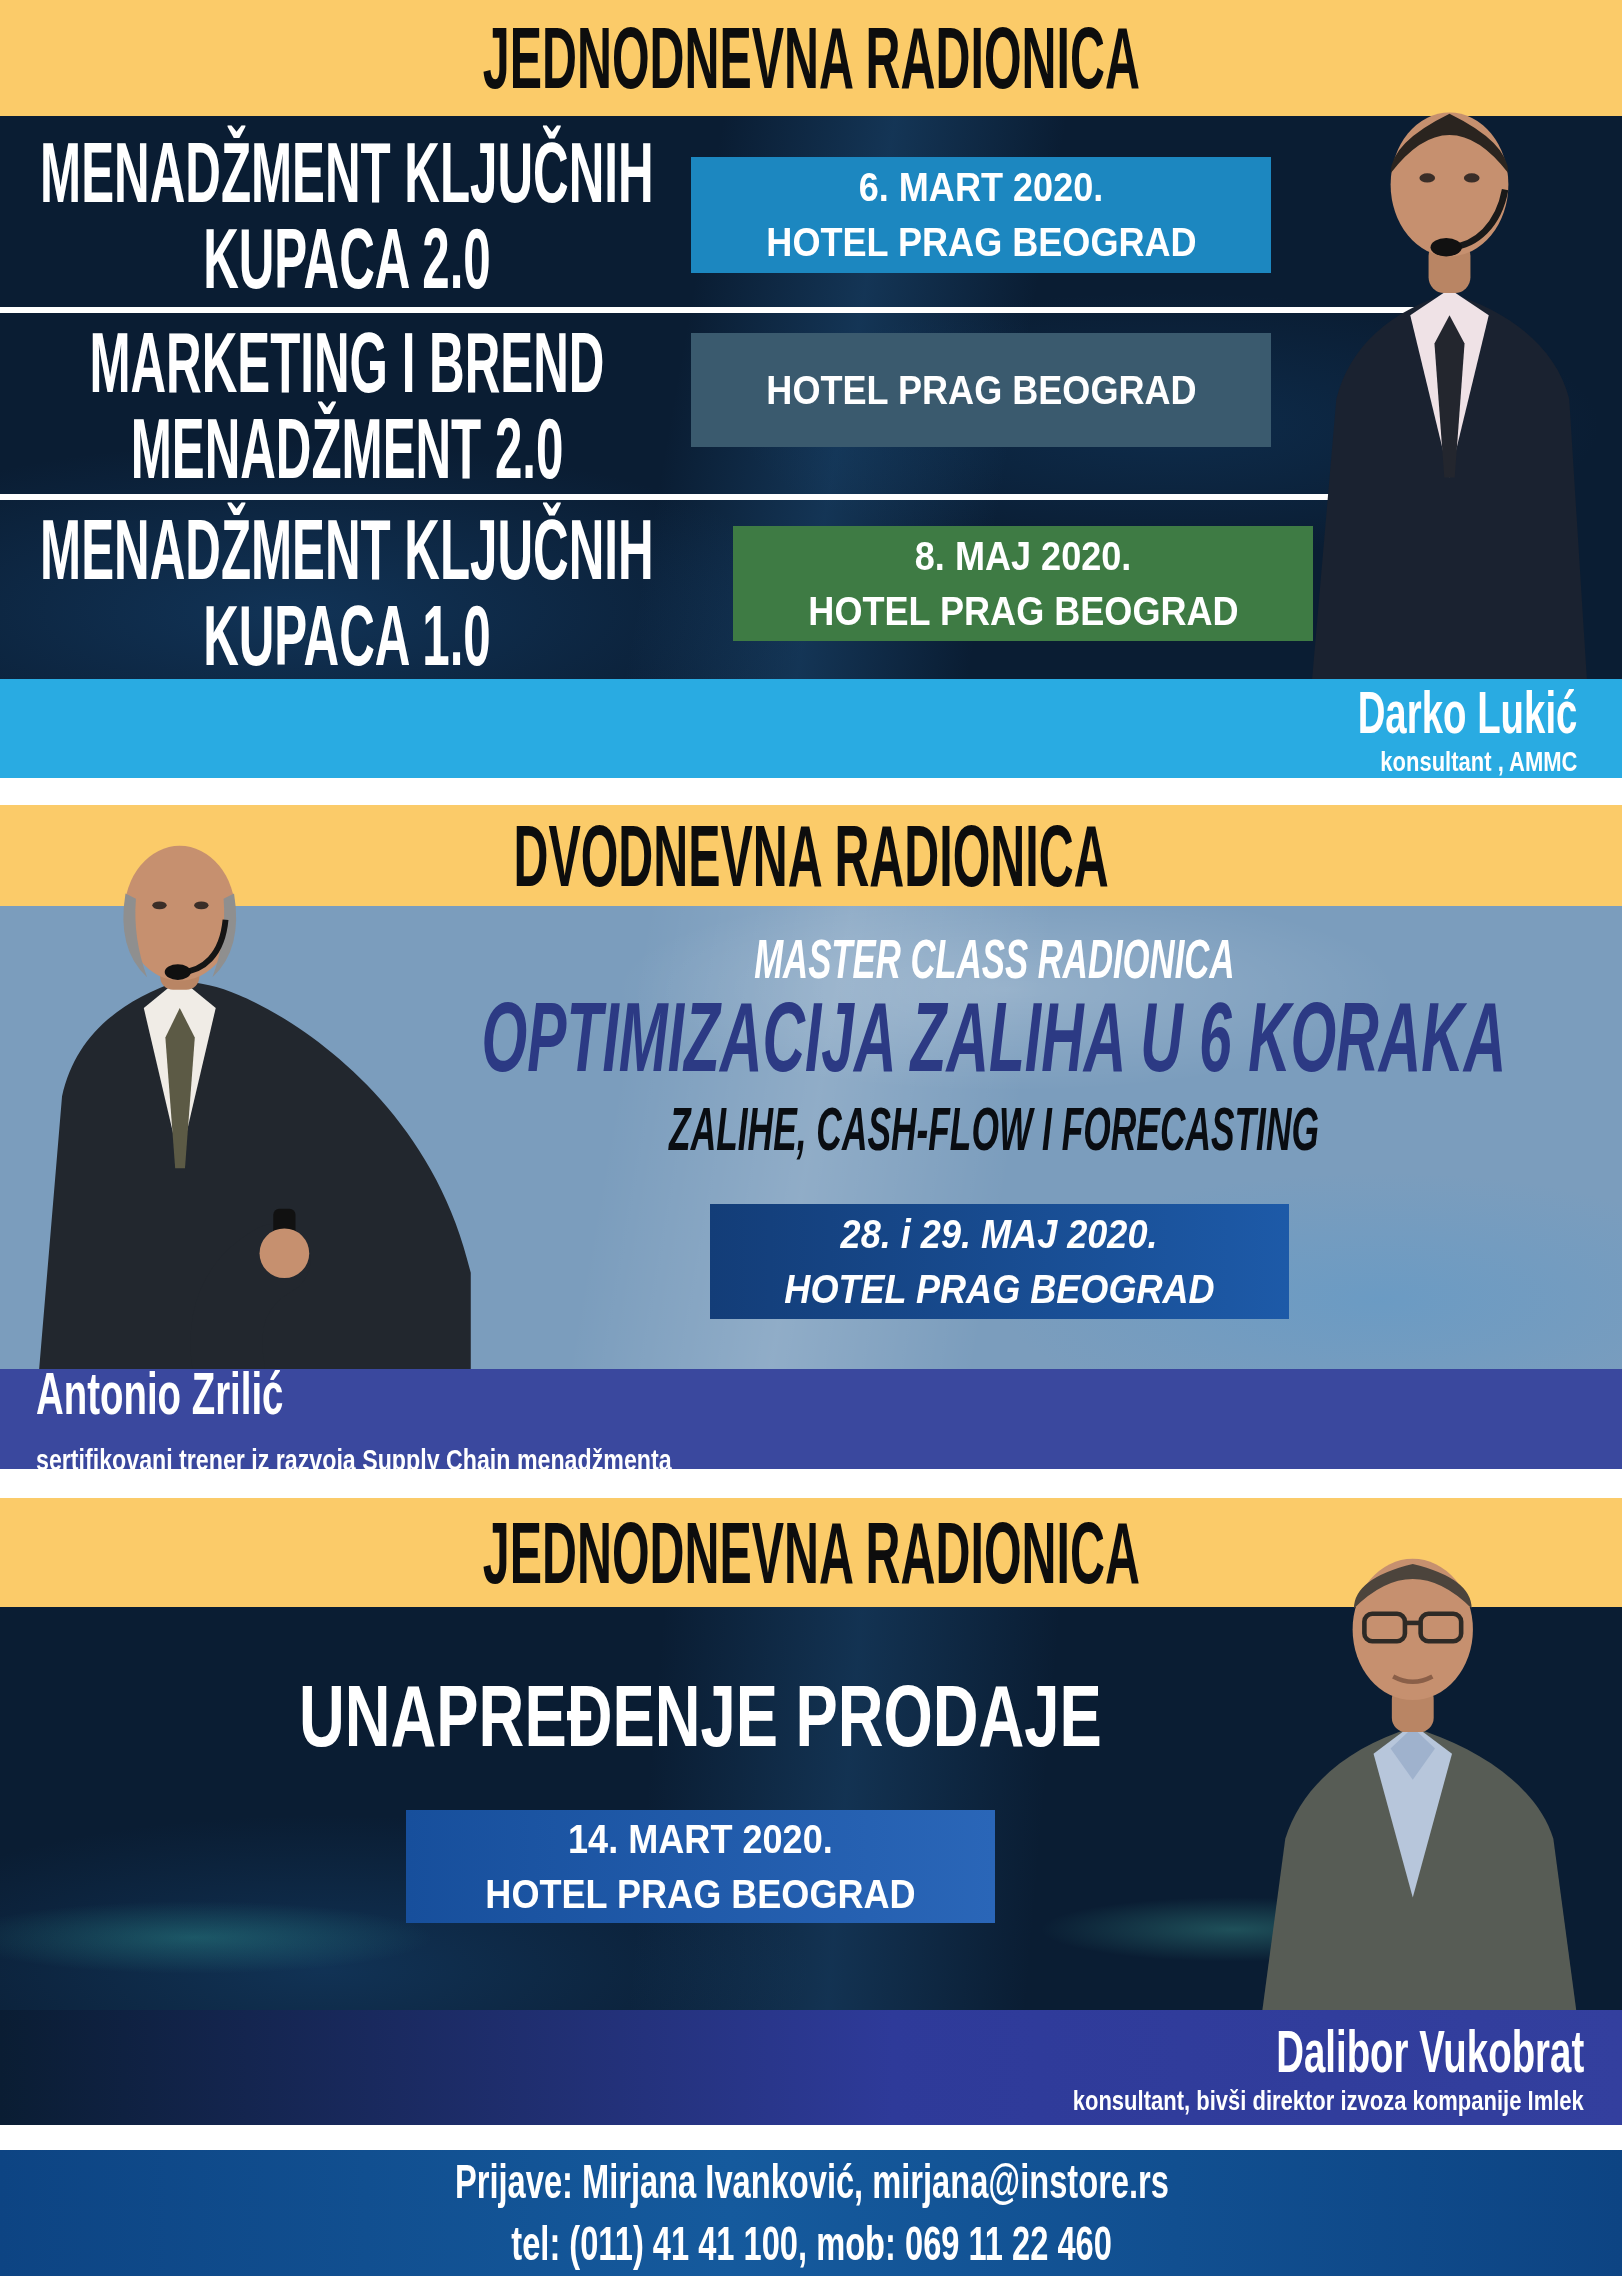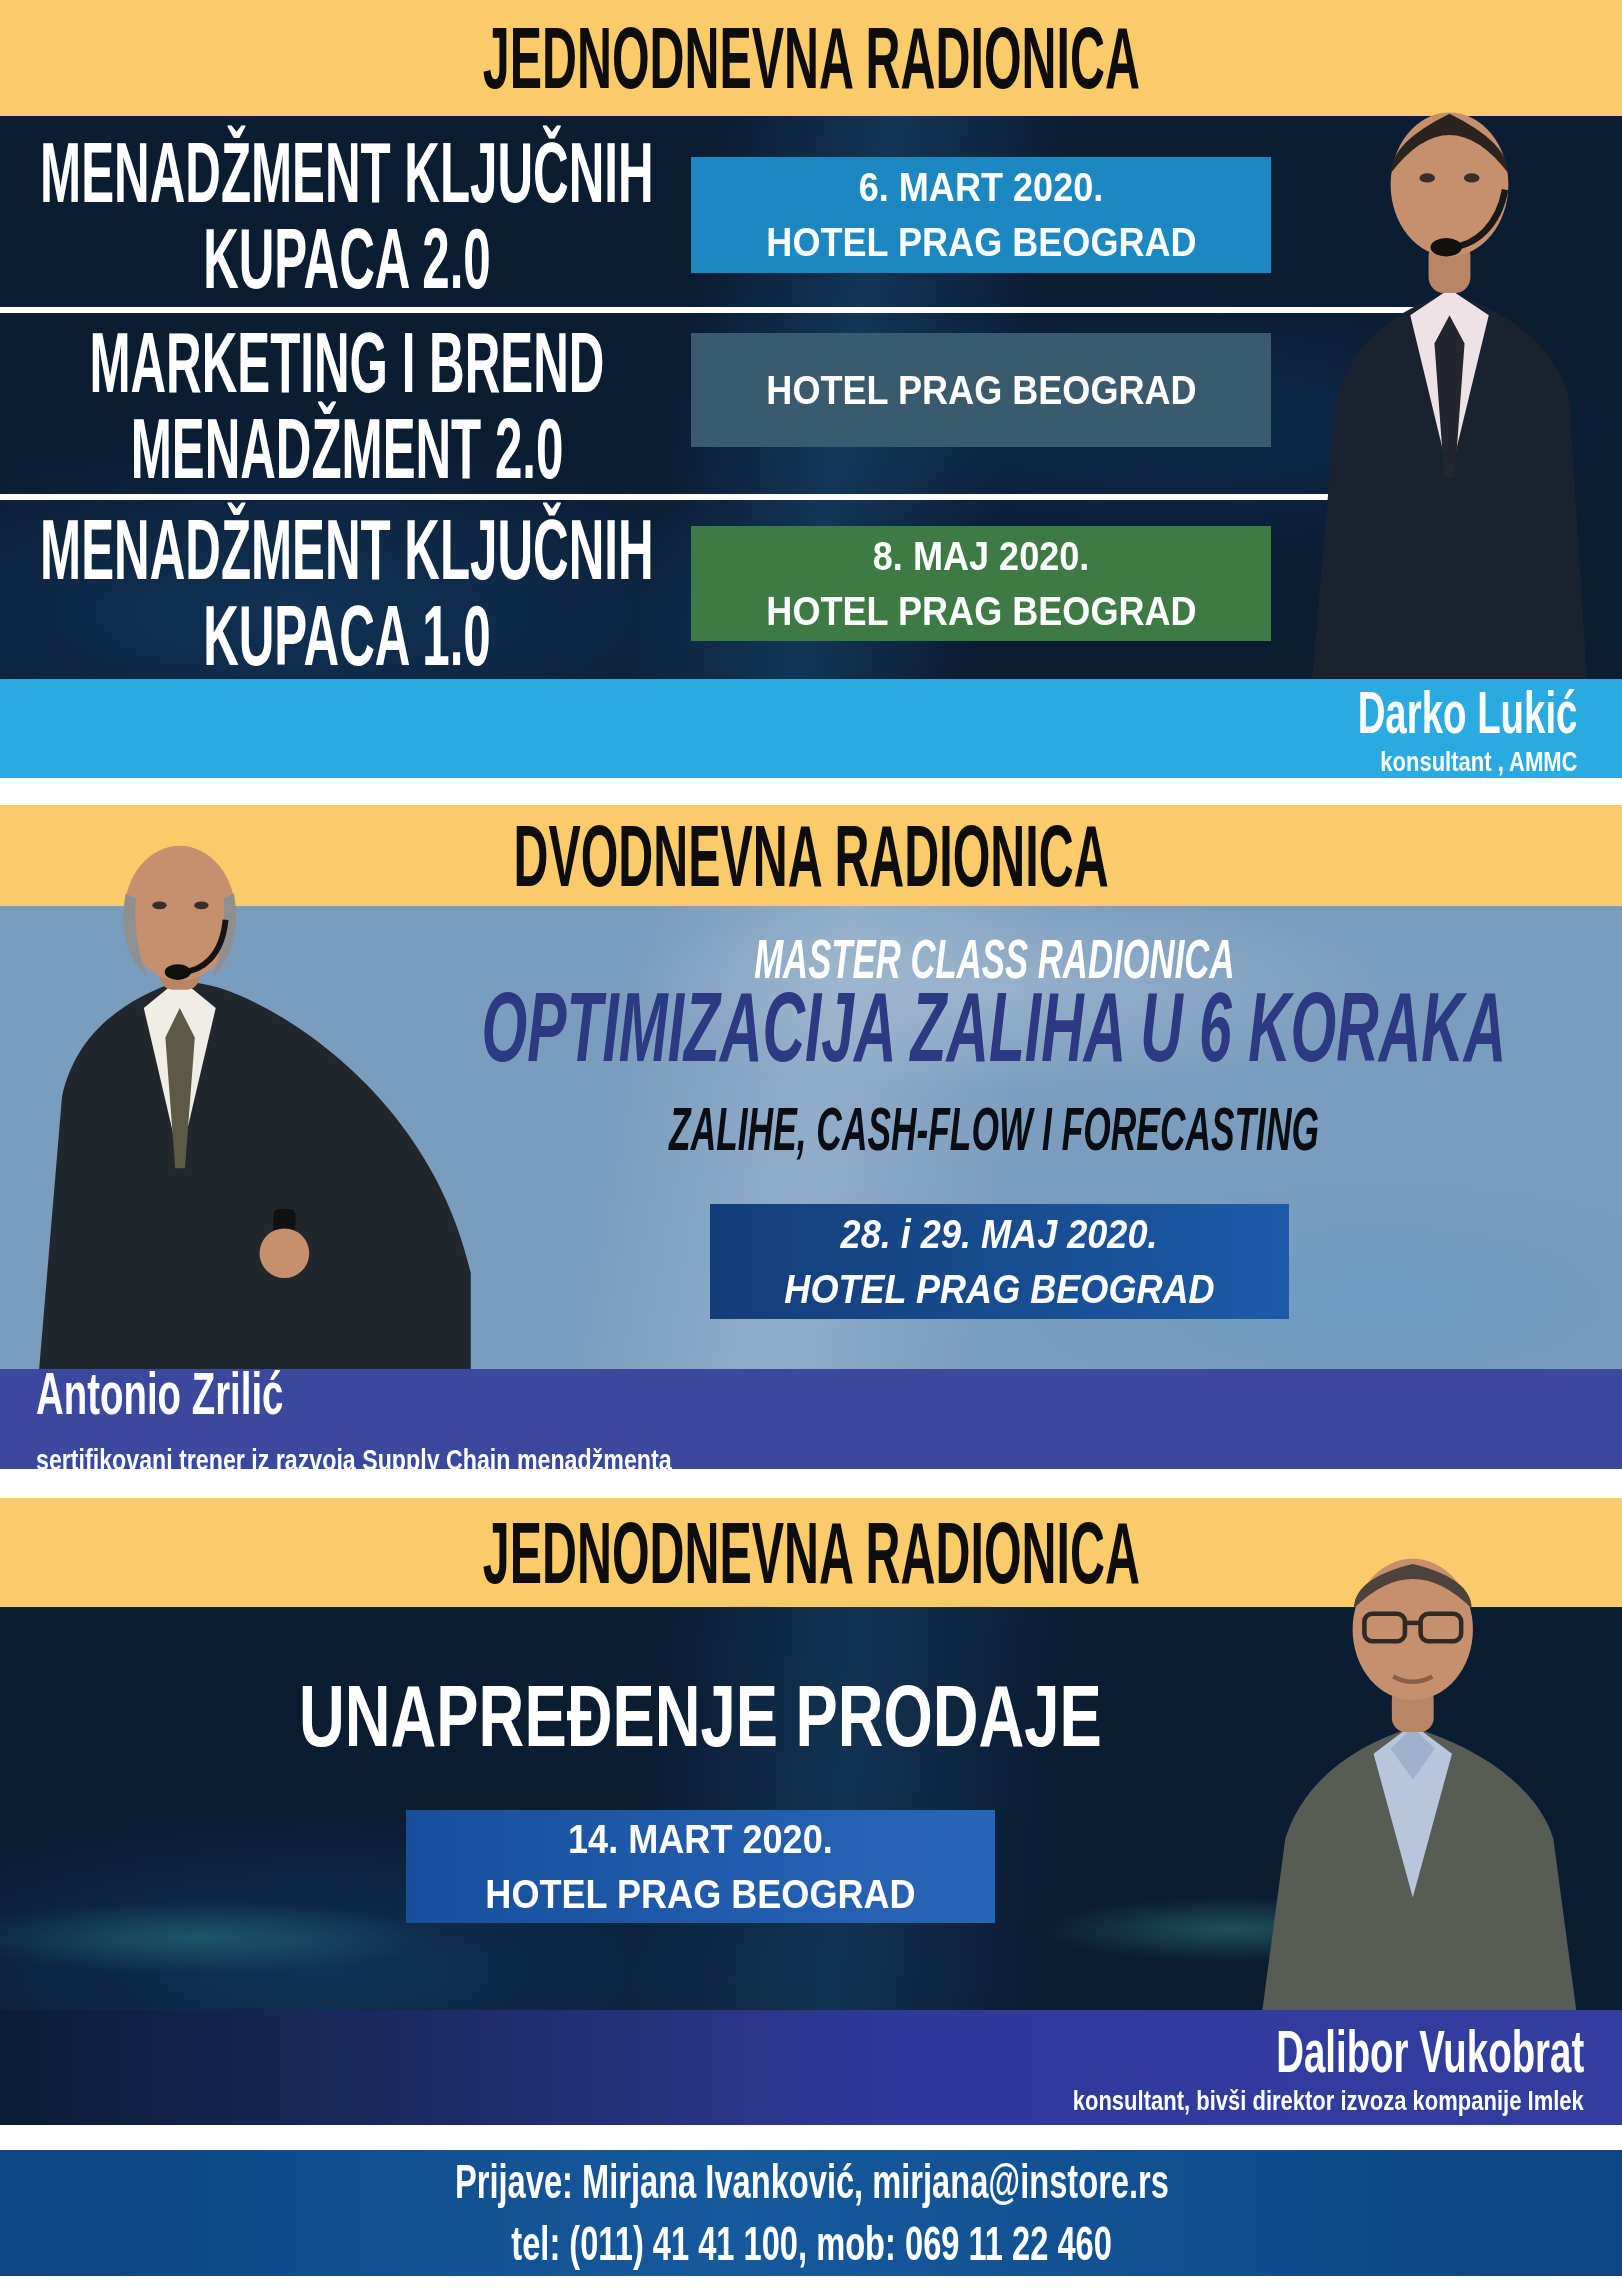--- a/index.html
+++ b/index.html
@@ -63,21 +63,21 @@
   #date-box-1{top:41px;height:116px;}
   #date-box-2{top:217px;height:114px;}
   #date-box-3{top:410px;height:115px;}
   .divider{position:absolute;left:0;width:1453px;height:5.9px;background:#ffffff;}
   #divider-1{top:191px;}
   #divider-2{top:378px;}
   
   .mc-text{position:absolute;left:366px;width:1256px;}
   #mc-kicker{top:23px;color:#ffffff;font-weight:700;font-size:56px;line-height:59px;}
   #mc-kicker .cond{transform:scaleX(.62);}
-  #mc-title{top:72px;color:#2c3a84;font-weight:700;font-size:98px;line-height:99px;}
+  #mc-title{top:82px;color:#2c3a84;font-weight:700;font-size:98px;line-height:99px;}
   #mc-title .cond{transform:scaleX(.60);}
   #mc-subtitle{top:191px;color:#0a0d12;font-weight:700;font-size:62px;line-height:64px;}
   #mc-subtitle .cond{transform:scaleX(.57);}
   #mc-date-box{
     position:absolute;left:710px;top:298px;width:579px;height:115px;
     background:linear-gradient(90deg,#133d78,#1d5aa8);
     display:flex;flex-direction:column;justify-content:center;
     color:#ffffff;font-weight:700;
   }
   
@@ -167,21 +167,21 @@
     <div class="divider" id="divider-2"></div>
 
     <div class="ws-title" id="ws-title-3">
       <div class="ws-line">
           <span class="cond">MENADŽMENT KLJUČNIH</span>
         </div>
       <div class="ws-line">
           <span class="cond">KUPACA 1.0</span>
         </div>
     </div>
-    <div class="date-box" id="date-box-3" style="background: rgb(62, 123, 68);">
+    <div class="date-box" id="date-box-3" style="background: rgb(62, 123, 68); margin-left: 42px;">
       <div class="db-line">
           <span class="cond">8. MAJ 2020.</span>
         </div>
       <div class="db-line">
           <span class="cond">HOTEL PRAG BEOGRAD</span>
         </div>
     </div>
   </div>
 
   <div class="strip" id="strip-darko" style="background: rgb(41, 171, 226);">

